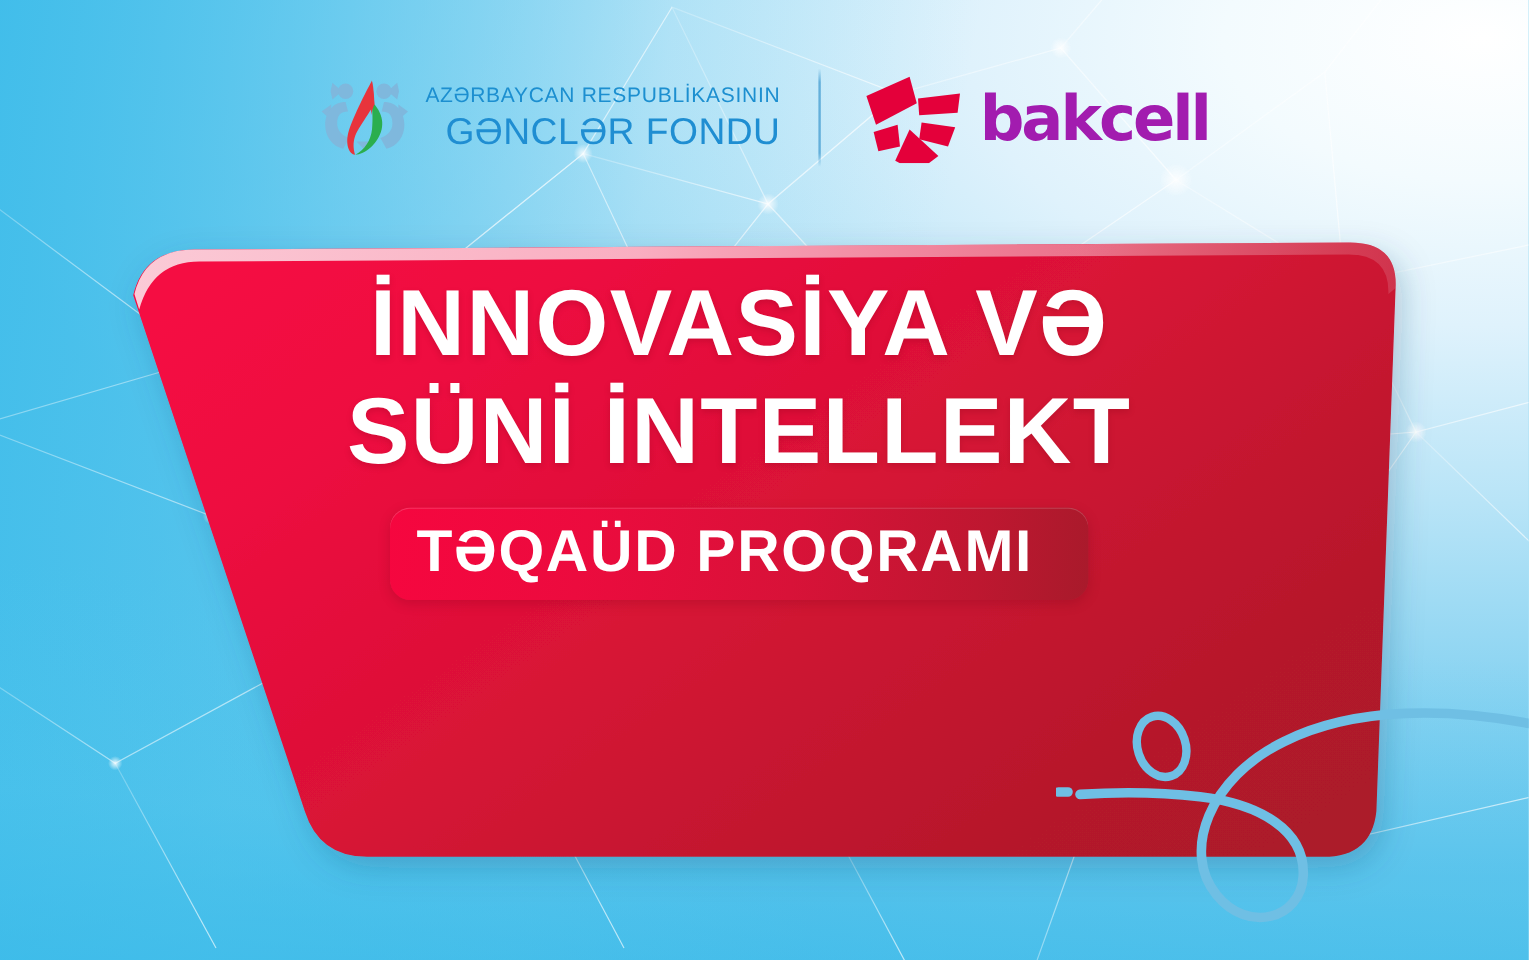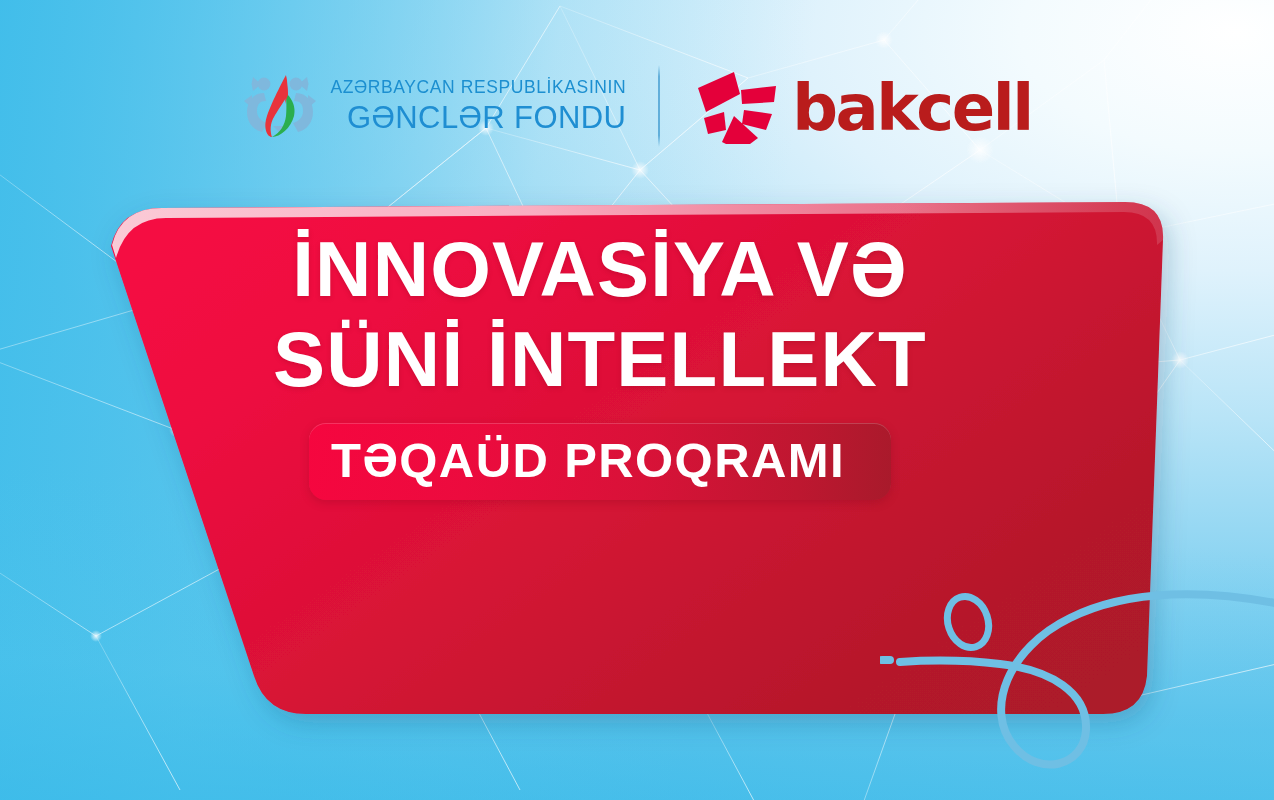--- a/index.html
+++ b/index.html
@@ -43,21 +43,21 @@
   .bg-mesh {
     position: absolute;
     inset: 0;
   }
   .bg-mesh svg { display: block; width: 100%; height: 100%; }
 
   
   .logo-bar {
     position: absolute;
     left: 0;
-    top: 60px;
+    top: 52px;
     width: 1274px;
     height: 92px;
     display: flex;
     align-items: center;
     justify-content: center;
     gap: 0px;
   }
   .gf-logo {
     display: flex;
     align-items: center;
@@ -95,23 +95,23 @@
     flex: 0 0 auto;
   }
 
   .bk-logo {
     display: flex;
     align-items: center;
     gap: 14px;
   }
   .bk-mark { width: 86px; height: 76px; flex: 0 0 auto; }
   .bk-word {
-    font-size: 64px;
+    font-size: 52px;
     font-weight: 700;
-    color: #b91c1c;
+    color: #a21caf;
     letter-spacing: -2.5px;
     line-height: 1;
     font-family: "DejaVu Sans", sans-serif;
     position: relative;
     top: 2px;
   }
 
   
   .card-wrap {
     position: absolute;
@@ -119,21 +119,21 @@
     top: 0;
     width: 1274px;
     height: 800px;
     pointer-events: none;
   }
   .card-wrap svg { display: block; width: 100%; height: 100%; }
 
   
   .headline {
     position: absolute;
-    left: 150px;
+    left: 166px;
     top: 232px;
     width: 900px;
     text-align: center;
     pointer-events: none;
   }
   .hl-line {
     color: #ffffff;
     font-weight: 700;
     font-size: 78px;
     line-height: 0.97;

